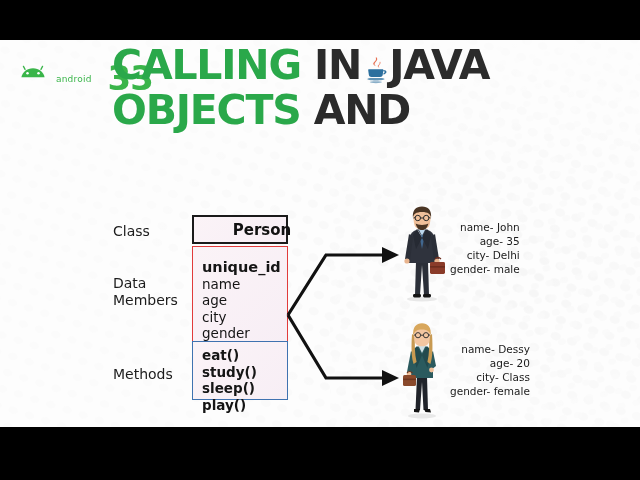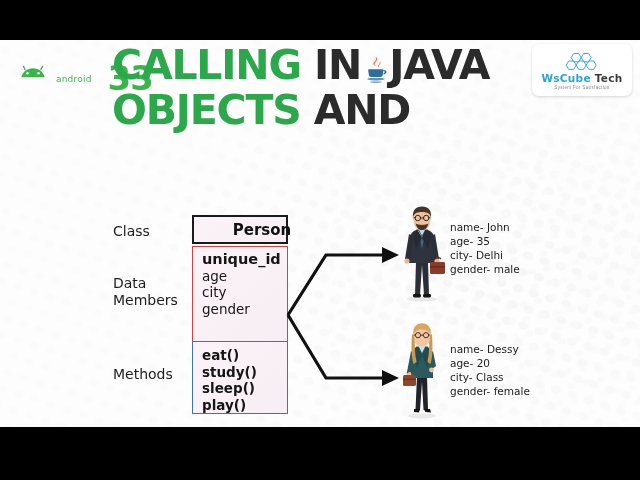--- a/index.html
+++ b/index.html
@@ -54,37 +54,37 @@
   #label-class{left:113px;top:65px;}
   #label-data{left:113px;top:117px;}
   #label-methods{left:113px;top:208px;}
 
   .cls-box{position:absolute;left:192px;width:96px;box-sizing:border-box;
      background:linear-gradient(135deg,#fbf3f7 0%,#f7eef5 100%);}
   #box-person{top:57px;height:29px;border:2px solid #1a1a1a;
      display:flex;align-items:center;justify-content:center;}
   #box-person .nm{font-family:"DejaVu Sans",sans-serif;font-weight:bold;
      font-size:15px;color:#111;margin-left:44px;}
-  #box-data{top:88px;height:101px;border:1.6px solid #e13b3b;padding:4px 0 0 9px;}
-  #box-methods{top:183px;height:73px;border:1.6px solid #3f72b0;padding:5px 16px 0 9px;}
+  #box-data{top:88px;height:101px;border:1.6px solid #e13b3b;padding:12px 0 0 9px;}
+  #box-methods{top:183px;height:59px;border:1.6px solid #3f72b0;padding:5px 16px 0 9px;}
 
   .mem{font-family:"DejaVu Sans",sans-serif;font-size:13.5px;color:#151515;
      line-height:16.5px;}
   .mem.bold{font-weight:bold;font-size:14.5px;}
   .meth{font-family:"DejaVu Sans",sans-serif;font-size:13.5px;font-weight:bold;
      color:#151515;line-height:16.5px;}
 
   #arrows{position:absolute;left:286px;top:55px;width:120px;height:205px;}
 
   .person-fig{position:absolute;}
   #fig-john{left:392px;top:45px;width:60px;height:100px;}
   #fig-dessy{left:392px;top:162px;width:60px;height:100px;}
 
   .obj-props{position:absolute;font-family:"DejaVu Sans",sans-serif;
-     font-size:10.5px;color:#1b1b1b;line-height:14px;white-space:nowrap;}
+     font-size:10.5px;color:#1b1b1b;line-height:14px;white-space:nowrap;text-align:right;}
   #props-john{left:450px;top:62px;}
   #props-dessy{left:450px;top:184px;}
 </style>
 </head>
 <body>
 
 <div id="stage">
 
   <div class="bar top"></div>
   <div class="bar bottom"></div>
@@ -145,52 +145,38 @@
               <path d="M6 27.4c0-.8 2.5-1.3 5.9-1.3h8c3.4 0 5.9.5 5.9 1.3 0 .9-3.7 1.7-9.9 1.7S6 28.3 6 27.4z" opacity=".75"></path>
               <path d="M9 30.8c0-.6 2.6-1 6.9-1s6.9.4 6.9 1-3.1 1.3-6.9 1.3-6.9-.6-6.9-1.3z" opacity=".55"></path>
             </g>
           </svg><span class="d">JAVA</span>
         </div>
         <div class="title-line">
           <span class="g">OBJECTS </span><span class="d">AND</span>
         </div>
       </div>
 
-      <div class="brand">
-        <svg class="brand-hex" viewBox="0 0 48 24">
-          <g fill="none" stroke="#29a3dc" stroke-width="1.1">
-            <polygon points="14,3 20,3 23,8 20,13 14,13 11,8"></polygon>
-            <polygon points="26,3 32,3 35,8 32,13 26,13 23,8"></polygon>
-            <polygon points="8,12 14,12 17,17 14,22 8,22 5,17"></polygon>
-            <polygon points="20,12 26,12 29,17 26,22 20,22 17,17"></polygon>
-            <polygon points="32,12 38,12 41,17 38,22 32,22 29,17"></polygon>
-          </g>
-        </svg>
-        <div class="brand-name">
-          <span class="cy">WsCube</span><span> Tech</span>
-        </div>
-        <div class="brand-tag">System For Satisfaction</div>
-      </div>
     </div>
 
     <div id="diagram">
 
       <div class="side-label" id="label-class">Class</div>
       <div class="side-label" id="label-data">
         <div>Data</div>
         <div>Members</div>
       </div>
       <div class="side-label" id="label-methods">Methods</div>
 
       <div class="cls-box" id="box-person">
         <span class="nm">Person</span>
       </div>
 
       <div class="cls-box" id="box-data">
         <div class="mem bold">unique_id</div>
+        <div class="mem">name</div>
         <div class="mem">age</div>
         <div class="mem">city</div>
         <div class="mem">gender</div>
       </div>
 
       <div class="cls-box" id="box-methods">
         <div class="meth">eat()</div>
         <div class="meth">study()</div>
         <div class="meth">sleep()</div>
         <div class="meth">play()</div>

